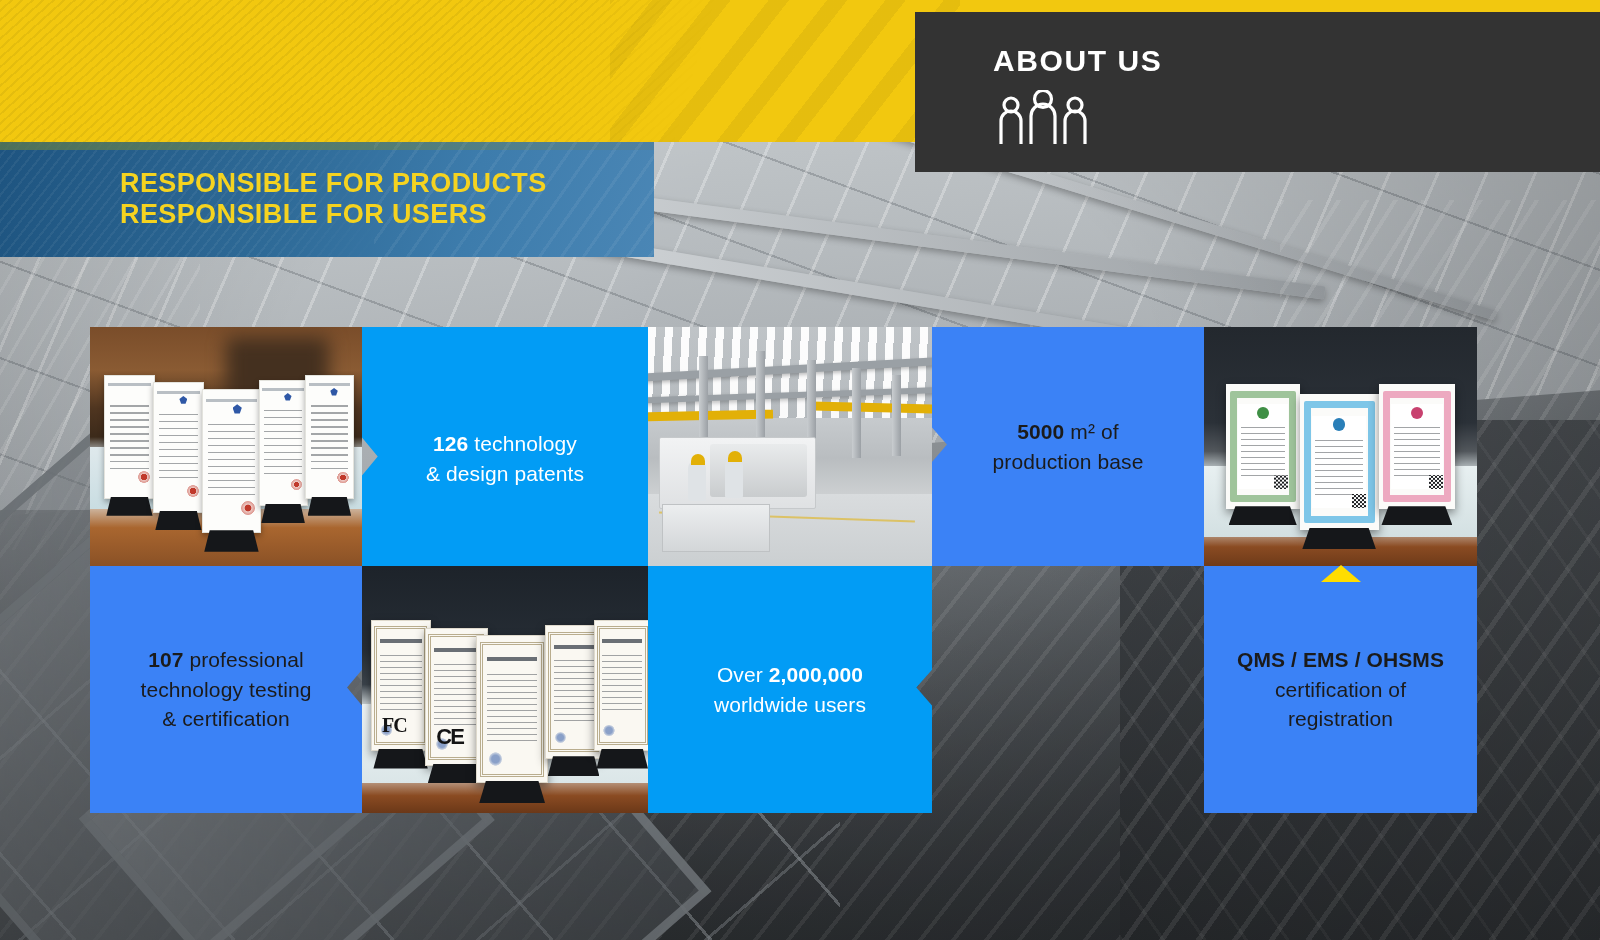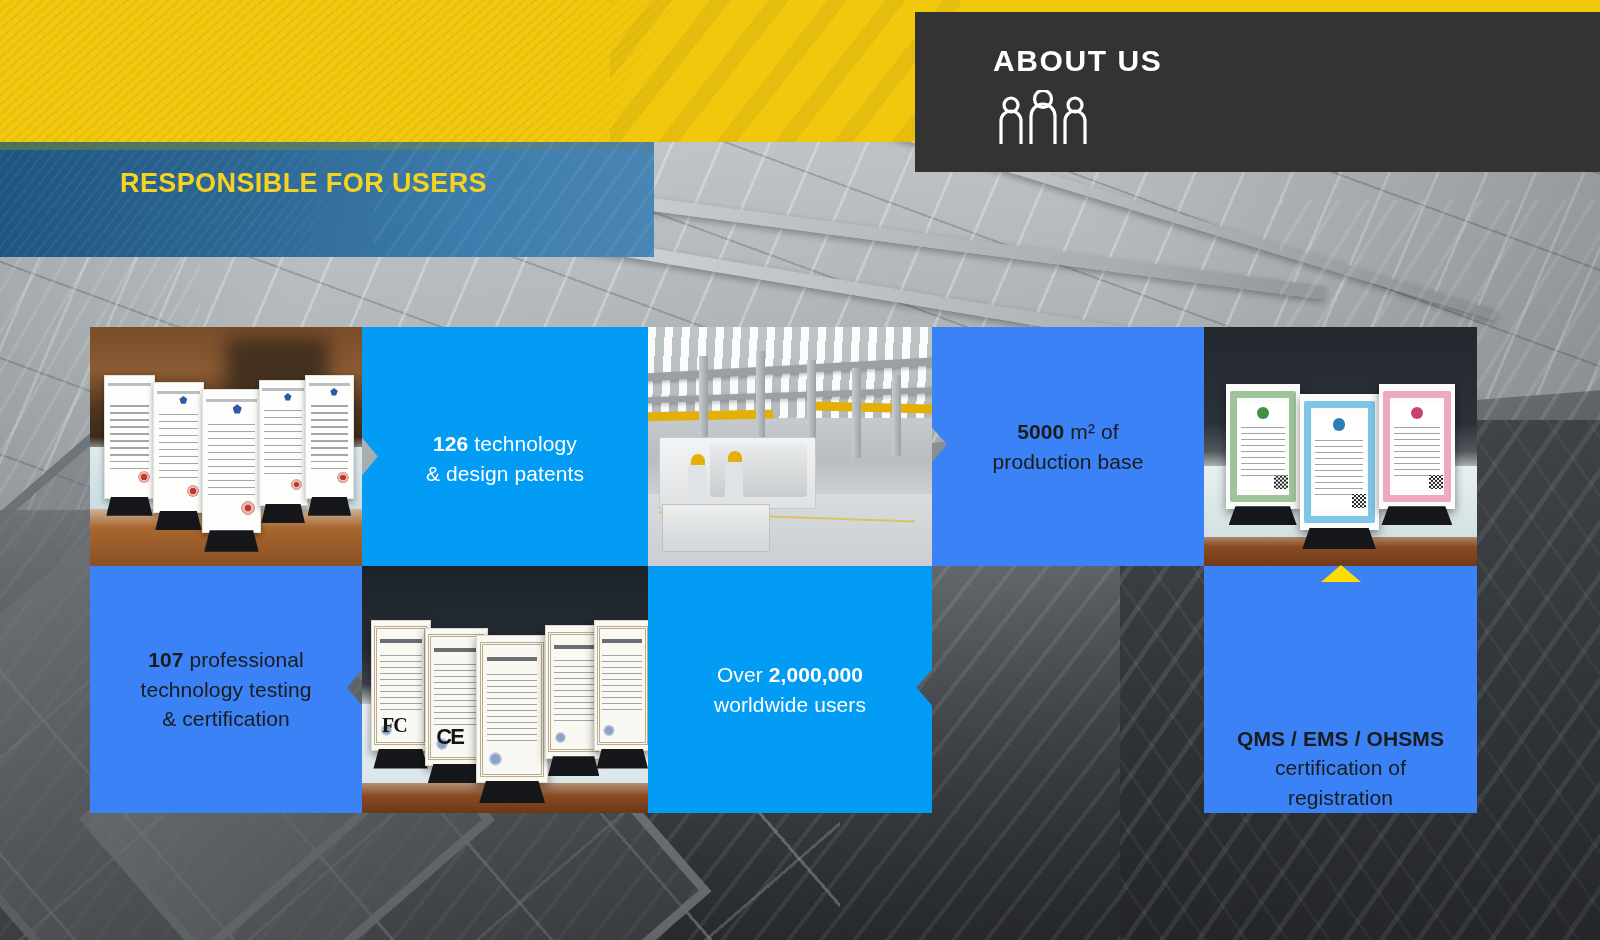--- a/index.html
+++ b/index.html
@@ -290,20 +290,21 @@
     <path d="M38 54 V26 a12 12 0 0 1 24 0 V54" stroke-linejoin="round"></path>
     <circle cx="82" cy="15" r="7"></circle>
     <path d="M72 54 V31 a10 10 0 0 1 20 0 V54" stroke-linejoin="round"></path>
   </svg>
 </div>
 
 <div id="blue-banner">
   <div class="topline"></div>
   <div class="bstair"></div>
   <div id="headline">
+    <div>RESPONSIBLE FOR PRODUCTS</div>
     <div>RESPONSIBLE FOR USERS</div>
   </div>
 </div>
 
 <div id="grid">
 
   <div class="cell c-r1c1">
     <div class="photo ph-patents">
       <div class="blur-obj"></div>
       <div class="desk-glow"></div>
@@ -473,21 +474,21 @@
     <div class="tile tile-blue arrow-right">
       <div class="tile-text">
         <span>Over </span><span style="font-weight:bold;text-align:center;">2,000,000</span><br>
         <span>worldwide users</span>
       </div>
     </div>
   </div>
 
 
   <div class="cell c-r2c5" style="overflow:visible;">
-    <div class="tile tile-yellow" style="position:relative;align-items:flex-end;">
+    <div class="tile tile-yellow" style="position:relative;">
       <div class="notch-up"></div>
       <div class="tile-text">
         <span style="font-weight:bold;">QMS / EMS / OHSMS</span><br>
         <span>certification of</span><br>
         <span>registration</span>
       </div>
     </div>
   </div>
 
 </div>

